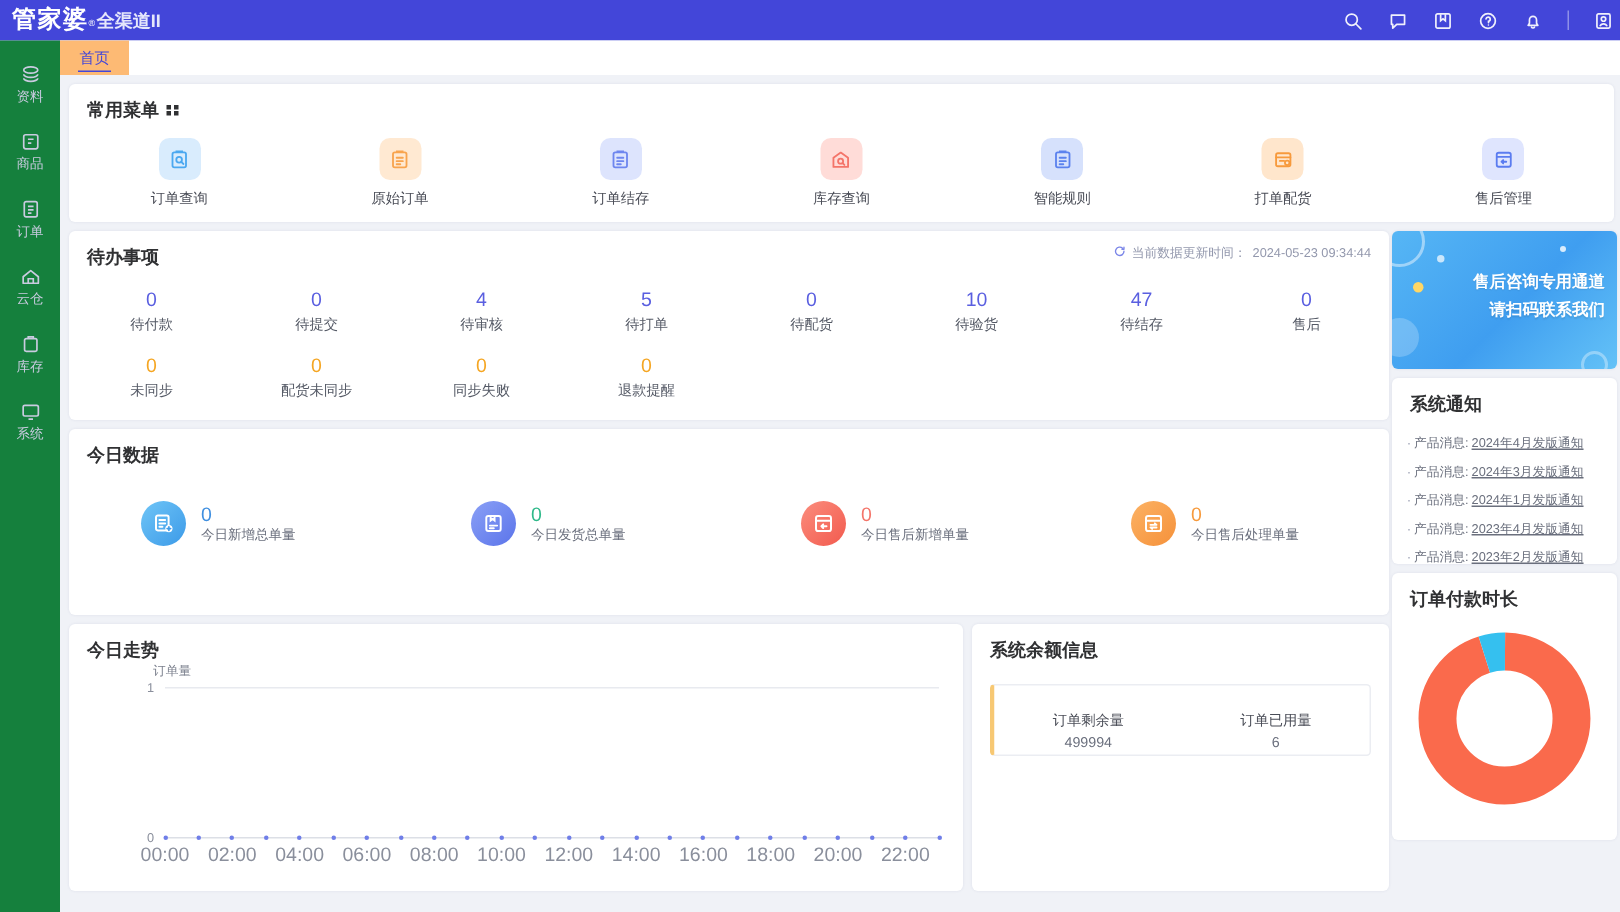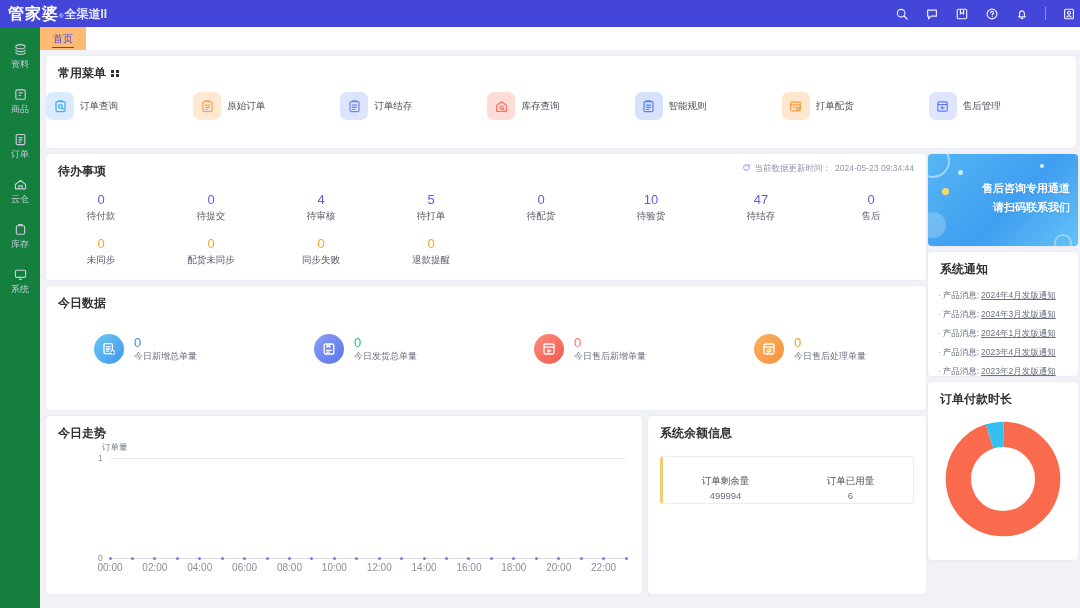--- a/index.html
+++ b/index.html
@@ -78,21 +78,21 @@
   }
 
   
   .menu-card { height: 92px; margin-bottom: 6px; position: relative; }
   .grid-dots { display: grid; grid-template-columns: 3px 3px; gap: 1.5px; }
   .grid-dots i { width: 3px; height: 3px; background: #303133; display: block; }
   .menu-row {
     display: flex; padding: 10px 0 0 0;
   }
   .menu-item {
-    flex: 1; display: flex; flex-direction: row;
+    flex: 1; display: flex; flex-direction: column;
     align-items: center; gap: 6px; cursor: pointer;
   }
   .menu-ico {
     width: 28px; height: 28px; border-radius: 7px;
     display: flex; align-items: center; justify-content: center;
   }
   .menu-ico svg { width: 15px; height: 15px; }
   .menu-text { font-size: 9.5px; color: #4a4d57; }
 
   
@@ -135,21 +135,21 @@
   .trend-card { width: 596px; height: 178px; position: relative; }
   .balance-card { width: 278px; height: 178px; }
   .donut-card { width: 150px; height: 178px; }
 
   
   .chart-area { position: absolute; left: 56px; top: 30px; width: 524px; height: 140px; }
   .y-title { position: absolute; left: 56px; top: 26px; font-size: 8.5px; color: #7a7f8c; }
   .y-tick { position: absolute; font-size: 8.5px; color: #8a8f9c; }
   .gridline { position: absolute; left: 64px; width: 516px; height: 1px; background: #e8eaef; }
   .x-axis-line { position: absolute; left: 64px; width: 516px; height: 1px; background: #dcdfe6; }
-  .x-label { position: absolute; font-size: 10px; color: #8a8f9c; transform: translateX(-50%); }
+  .x-label { position: absolute; font-size: 13px; color: #8a8f9c; transform: translateX(-50%); }
   .dot { position: absolute; width: 3px; height: 3px; border-radius: 50%; background: #6f7ee8; }
 
   
   .bal-box {
     margin: 14px 12px 0 12px; border: 1px solid #ebedf2;
     border-left: 3px solid #f7c873; border-radius: 3px;
     height: 48px; display: flex; align-items: center;
   }
   .bal-cell { flex: 1; text-align: center; }
   .bal-h { font-size: 9.5px; color: #4a4d57; line-height: 15px; margin-top: 16px; }

